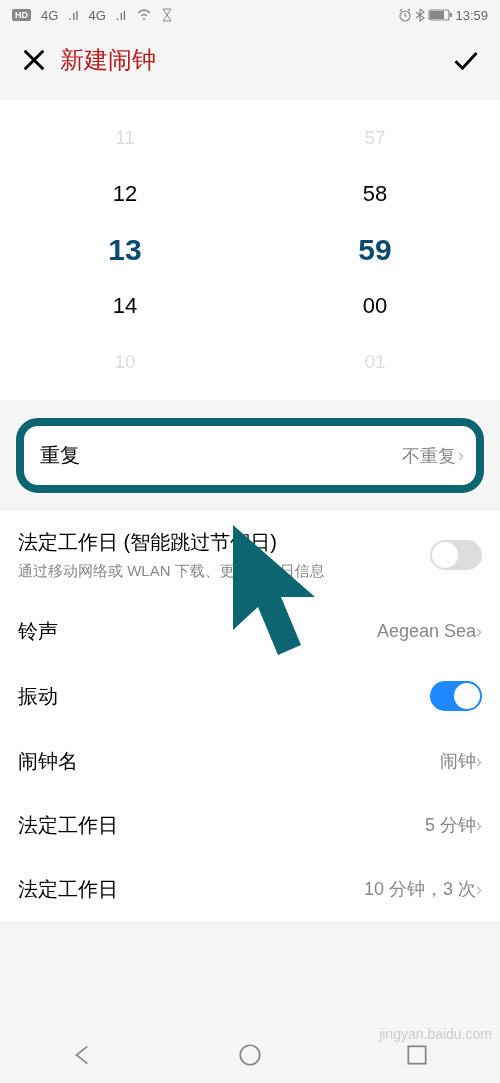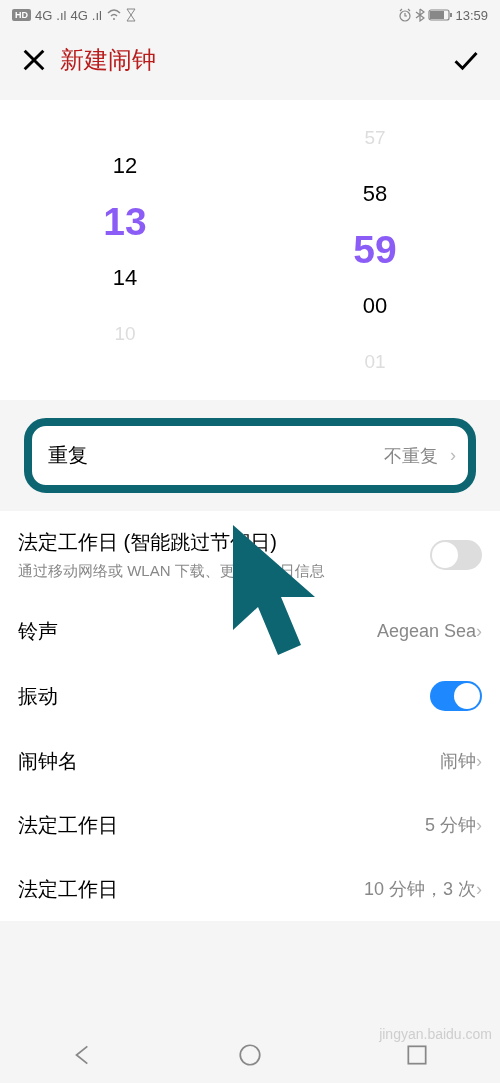--- a/index.html
+++ b/index.html
@@ -1,35 +1,35 @@
 <!DOCTYPE html>
 <html><head>
   <meta charset="utf-8">
   <style>
     * { margin: 0; padding: 0; box-sizing: border-box; font-family: -apple-system, "Helvetica Neue", sans-serif; }
     body { width: 500px; height: 1083px; background: #f5f5f5; position: relative; overflow: hidden; }
     
     .status-bar { height: 30px; display: flex; justify-content: space-between; align-items: center; padding: 0 12px; font-size: 13px; color: #666; background: #f5f5f5; }
-    .status-left { display: flex; gap: 4px; align-items: center; }
+    .status-left { display: flex; gap: 10px; align-items: center; }
     .status-right { display: flex; gap: 3px; align-items: center; }
     .hd-badge { background: #888; color: #fff; font-size: 9px; padding: 1px 3px; border-radius: 2px; font-weight: bold; }
     
     .header { height: 60px; display: flex; align-items: center; justify-content: space-between; padding: 0 20px; background: #f5f5f5; }
     .close-icon, .check-icon { width: 28px; height: 28px; cursor: pointer; }
     .title { font-size: 24px; font-weight: 500; color: #b91c1c; margin-left: 12px; flex: 1; }
     
     .time-picker { background: #fff; height: 300px; display: flex; margin-top: 10px; position: relative; }
     .picker-col { flex: 1; display: flex; flex-direction: column; align-items: center; justify-content: center; }
     .picker-item { height: 56px; display: flex; align-items: center; justify-content: center; width: 100%; font-size: 22px; color: #000; font-weight: 400; }
     .picker-item.faded2 { color: #ddd; font-size: 19px; }
-    .picker-item.selected { font-size: 39px; font-weight: 700; color: #8b5cf6; }
+    .picker-item.selected { font-size: 30px; font-weight: 700; color: #0c4a6e; }
     
-    .highlighted-row { margin: 18px 24px; border: 8px solid #0d6571; border-radius: 22px; background: #fff; padding: 16px 12px 16px 16px; display: flex; align-items: center; justify-content: space-between; cursor: pointer; }
+    .highlighted-row { margin: 18px 16px; border: 8px solid #0d6571; border-radius: 22px; background: #fff; padding: 16px 12px 16px 16px; display: flex; align-items: center; justify-content: space-between; cursor: pointer; }
     .row-label { font-size: 20px; color: #000; }
-    .row-value { font-size: 18px; color: #888; display: flex; align-items: center; gap: 12px; }
+    .row-value { font-size: 18px; color: #888; display: flex; align-items: center; gap: 2px; }
     
     .settings-list { background: transparent; }
     .setting-row { background: #fff; padding: 18px 18px; display: flex; align-items: center; justify-content: space-between; cursor: pointer; min-height: 64px; }
     .setting-row + .setting-row { margin-top: 0; align-items: center; }
     .setting-main { flex: 1; }
     .setting-label { font-size: 20px; color: #000; }
     .setting-sub { font-size: 15px; color: #888; margin-top: 4px; line-height: 1.4; max-width: 340px; }
     .setting-value { font-size: 18px; color: #888; display: flex; align-items: center; gap: 0; }
     
     .toggle { width: 52px; height: 30px; border-radius: 15px; position: relative; cursor: pointer; }
@@ -88,20 +88,21 @@
       <path d="M4 4 L20 20 M20 4 L4 20" stroke="#000" stroke-width="2.5" fill="none"></path>
     </svg>
   <div class="title">新建闹钟</div>
   <svg class="check-icon" viewBox="0 0 24 24">
       <path d="M3 13 L9 19 L21 6" stroke="#000" stroke-width="2.5" fill="none"></path>
     </svg>
 </div>
 
 <div class="time-picker">
   <div class="picker-col">
+    <div class="picker-item faded2">11</div>
     <div class="picker-item">12</div>
     <div class="picker-item selected">13</div>
     <div class="picker-item">14</div>
     <div class="picker-item faded2">10</div>
   </div>
   <div class="picker-col">
     <div class="picker-item faded2">57</div>
     <div class="picker-item">58</div>
     <div class="picker-item selected">59</div>
     <div class="picker-item">00</div>

